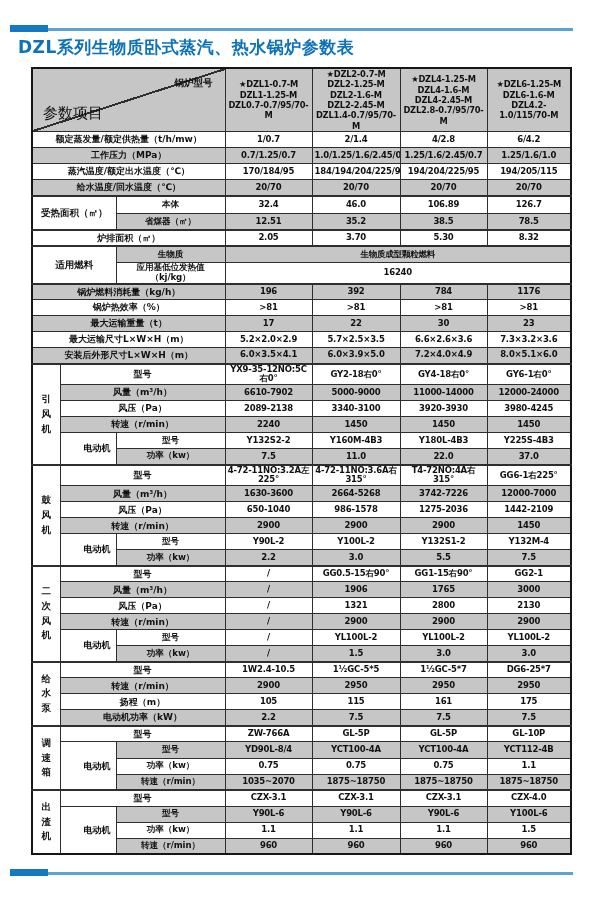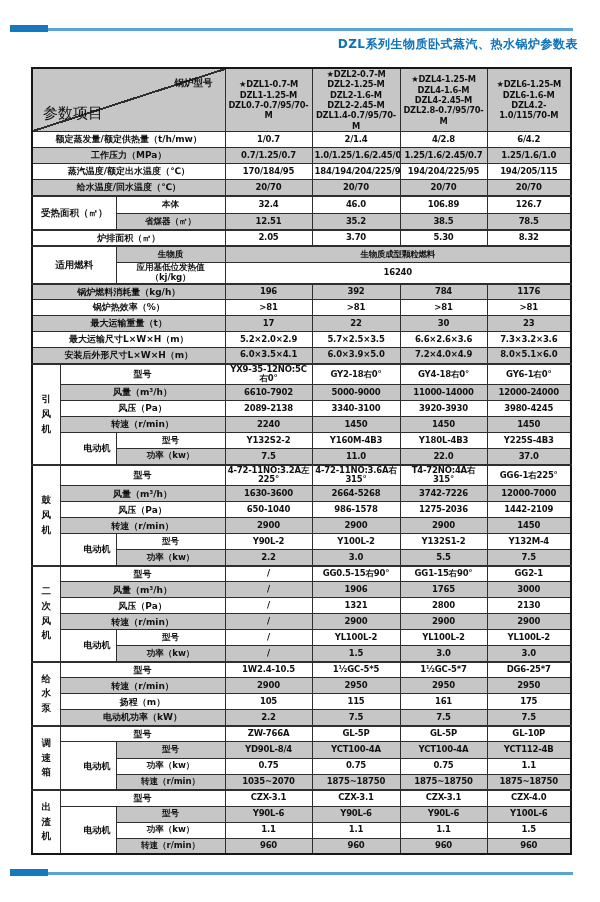--- a/index.html
+++ b/index.html
@@ -11,21 +11,21 @@
   .stage{position:absolute;inset:0;}
   
   .rule{position:absolute;left:10px;width:563px;height:7px;}
   .rule .thin{position:absolute;left:0;top:3px;width:100%;height:2.5px;background:#5ba3d6;}
   .rule .thick{position:absolute;left:0;top:0;width:38px;height:7px;background:#1479c0;}
   .rule.top{top:25px;}
   .rule.bottom{top:869px;}
   
   .title{
     position:absolute;left:18px;top:36px;width:560px;
-    font-size:12px;font-weight:700;color:#0d72b9;letter-spacing:.5px;text-align:right;
+    font-size:17px;font-weight:700;color:#0d72b9;letter-spacing:.5px;
   }
   
   .note{
     position:absolute;left:18px;top:843px;width:560px;
     font-size:10.5px;font-weight:700;color:#0d72b9;
   }
   
   .tbl-wrap{position:absolute;left:31px;top:67px;}
   table{border-collapse:collapse;table-layout:fixed;width:539px;background:#fff;}
   table{border:2px solid #161616;}

